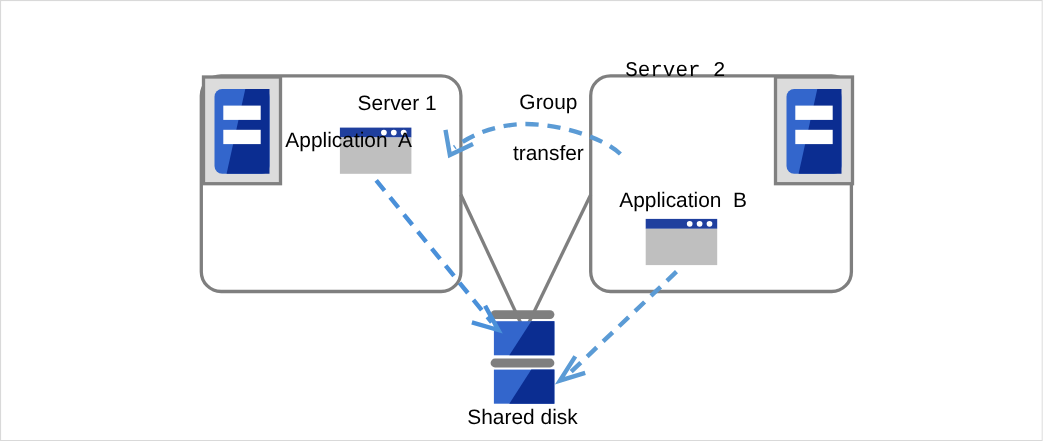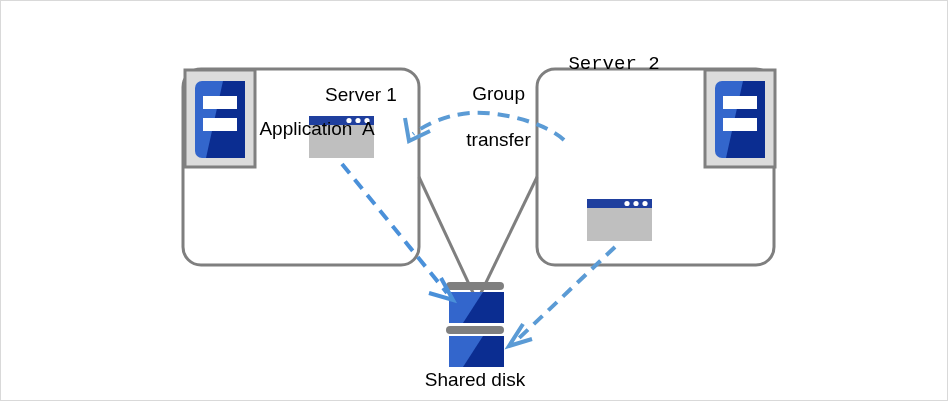--- a/index.html
+++ b/index.html
@@ -128,20 +128,21 @@
     </g>
 
   </svg>
 
   <div class="lbl lbl-server1">Server 1</div>
 
   <div class="lbl lbl-server2">Server 2</div>
 
   <div class="lbl lbl-appA">Application  A</div>
 
+  <div class="lbl lbl-appB">Application  B</div>
 
   <div class="lbl lbl-disk">Shared disk</div>
 
   <div class="lbl lbl-group">
     <span>Group</span><br>
     <span>transfer</span>
   </div>
 
 </div>
 

